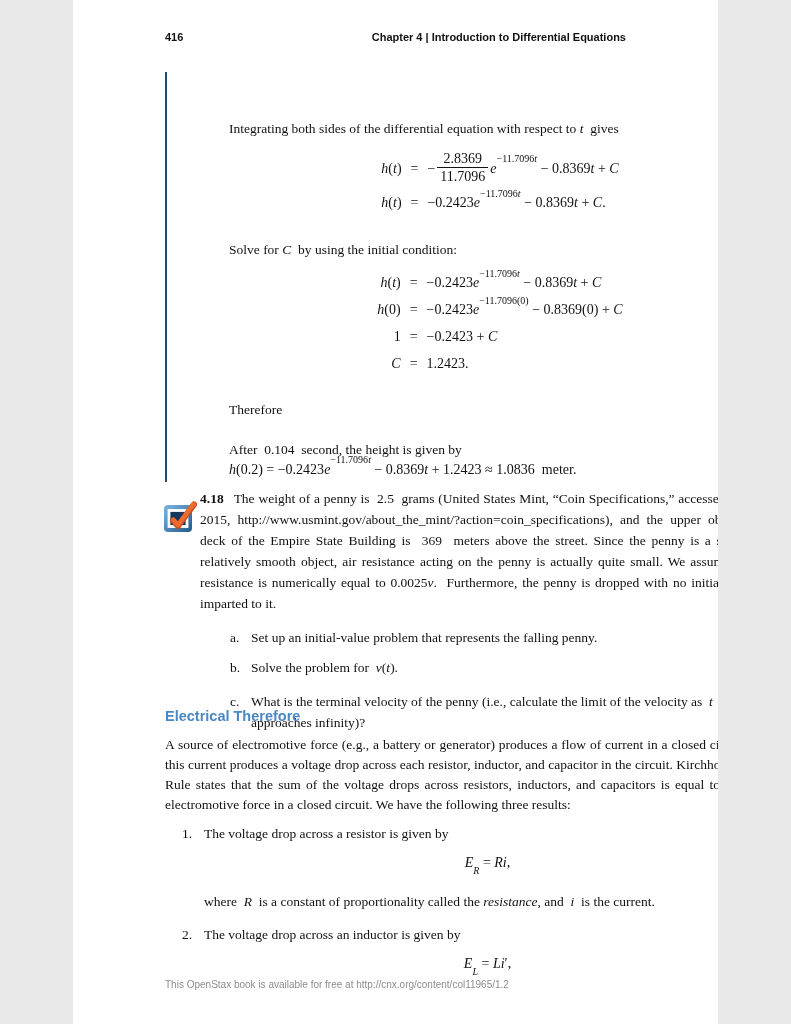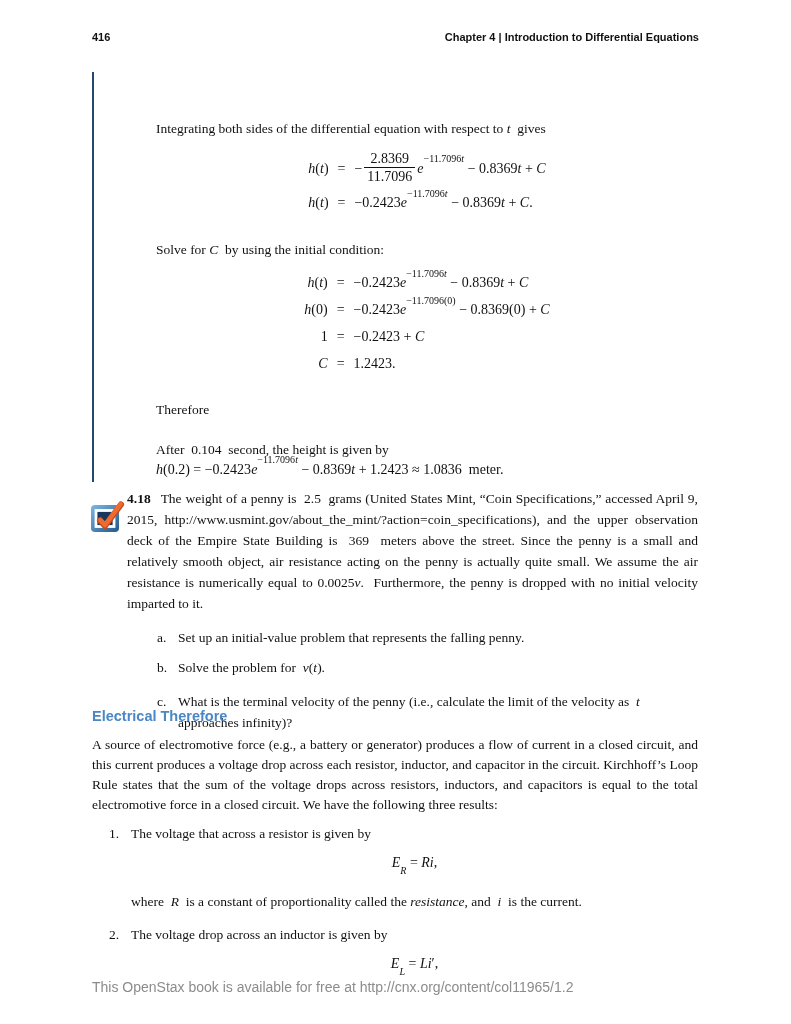--- a/index.html
+++ b/index.html
@@ -1,27 +1,27 @@
 <!DOCTYPE html>
 <html><head>
 <meta charset="utf-8">
 <style>
   html,body{margin:0;padding:0;background:#e9e9e9;}
   .page{
-    position:relative;width:791px;height:1024px;background:#ffffff;
+    position:relative;width:645px;height:1024px;background:#ffffff;
     margin:0 auto;overflow:hidden;
     font-family:"Liberation Serif","DejaVu Serif",serif;color:#111;
   }
   
   .hdr-left{position:absolute;left:92px;top:31px;
     font-family:"Liberation Sans","DejaVu Sans",sans-serif;font-weight:bold;font-size:11px;}
   .hdr-right{position:absolute;right:92px;top:31px;
     font-family:"Liberation Sans","DejaVu Sans",sans-serif;font-weight:bold;font-size:11px;}
   .footer{position:absolute;left:92px;top:979px;
-    font-family:"Liberation Sans","DejaVu Sans",sans-serif;font-size:14px;color:#8c8c8c;}
+    font-family:"Liberation Sans","DejaVu Sans",sans-serif;font-size:10px;color:#8c8c8c;}
   
   .vrule{position:absolute;left:92px;top:72px;width:2px;height:410px;background:#24496e;}
   
   .example{position:absolute;left:156px;top:119px;width:542px;font-size:13.5px;line-height:20px;}
   .example p{margin:0;}
   .solve-line{margin-top:23px !important;}
   .therefore-line{margin-top:22px !important;}
   .after-line{margin-top:20px !important;}
   
   .eqtable{display:table;margin:10px auto 0 auto;font-size:14px;}
@@ -151,21 +151,21 @@
     </div>
   </div>
 
   <div class="section">
     <h2>Electrical Therefore</h2>
     <p class="intro">A source of electromotive force (e.g., a battery or generator) produces a flow of current in a closed circuit, and this current produces a voltage drop across each resistor, inductor, and capacitor in the circuit. Kirchhoff’s Loop Rule states that the sum of the voltage drops across resistors, inductors, and capacitors is equal to the total electromotive force in a closed circuit. We have the following three results:</p>
     <div class="olist">
       <div class="oli">
         <span class="omarker">1.</span>
         <div class="olicontent">
-          <p>The voltage that across a resistor is given by</p>
+          <p>The voltage drop across a resistor is given by</p>
           <p class="oli-eq"><i>E</i><sub><i>R</i></sub> = <i>Ri</i>,</p>
           <p class="oli-note">where&nbsp; <i>R</i>&nbsp; is a constant of proportionality called the <i>resistance</i>, and&nbsp; <i>i</i>&nbsp; is the current.</p>
         </div>
       </div>
       <div class="oli" style="margin-top:13px;">
         <span class="omarker">2.</span>
         <div class="olicontent">
           <p>The voltage drop across an inductor is given by</p>
           <p class="oli-eq"><i>E</i><sub><i>L</i></sub> = <i>Li</i>′,</p>
         </div>

